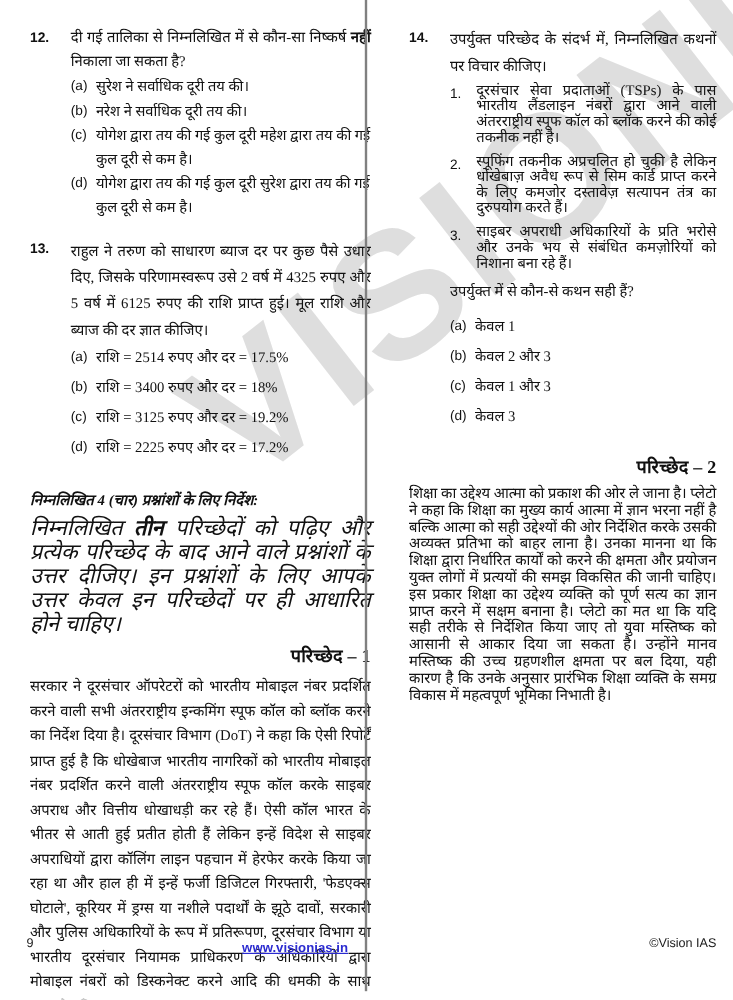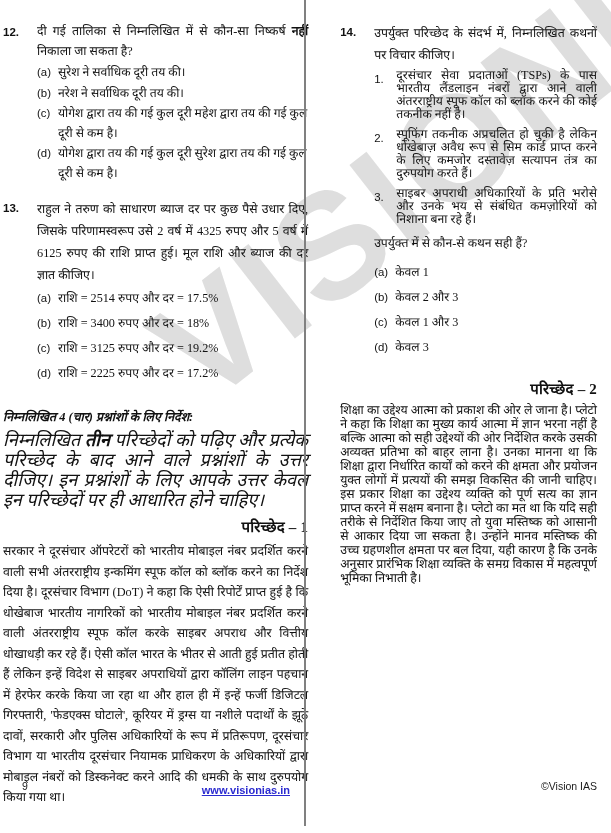--- a/index.html
+++ b/index.html
@@ -58,21 +58,21 @@
   .columns {
     position: absolute;
     inset: 0;
     z-index: 2;
     display: flex;
   }
   .col {
     box-sizing: border-box;
     position: relative;
   }
-  .col-left  { width: 347px; padding: 22px 16px 0 3px; }
+  .col-left  { width: 347px; padding: 22px 16px 0 25px; }
   .col-right { width: 306px; padding: 22px 14px 0 16px; }
 
   
   .qblock {
     display: flex;
     margin-bottom: 14px;
   }
   .qnum {
     flex: 0 0 34px;
     font-family: "Liberation Sans", "DejaVu Sans", sans-serif;

